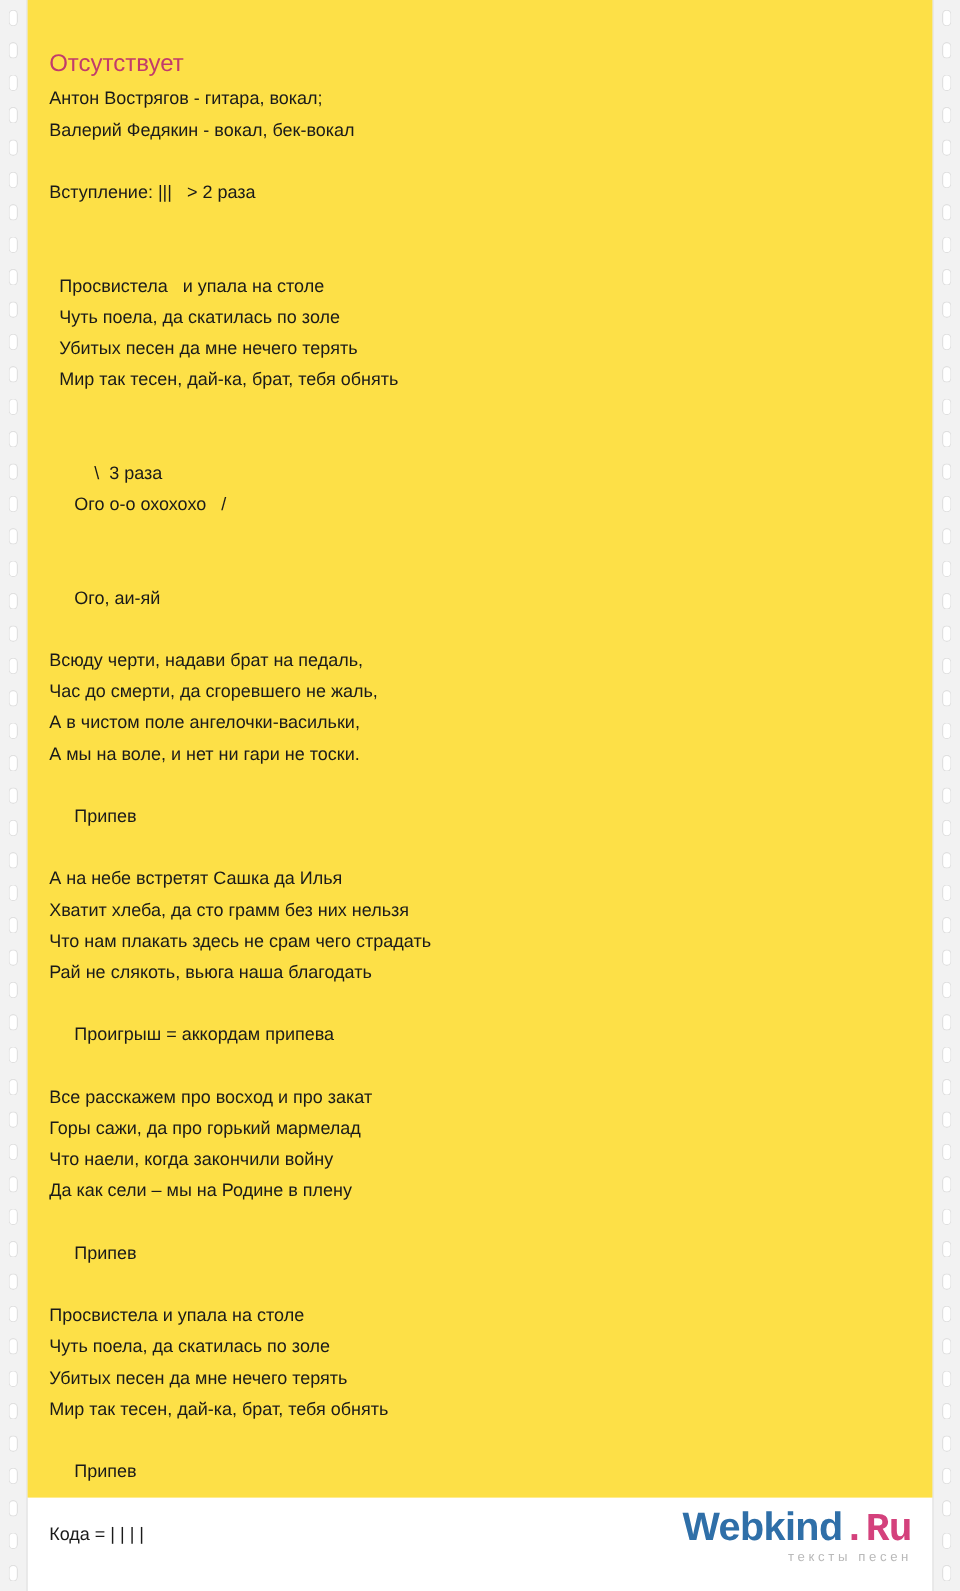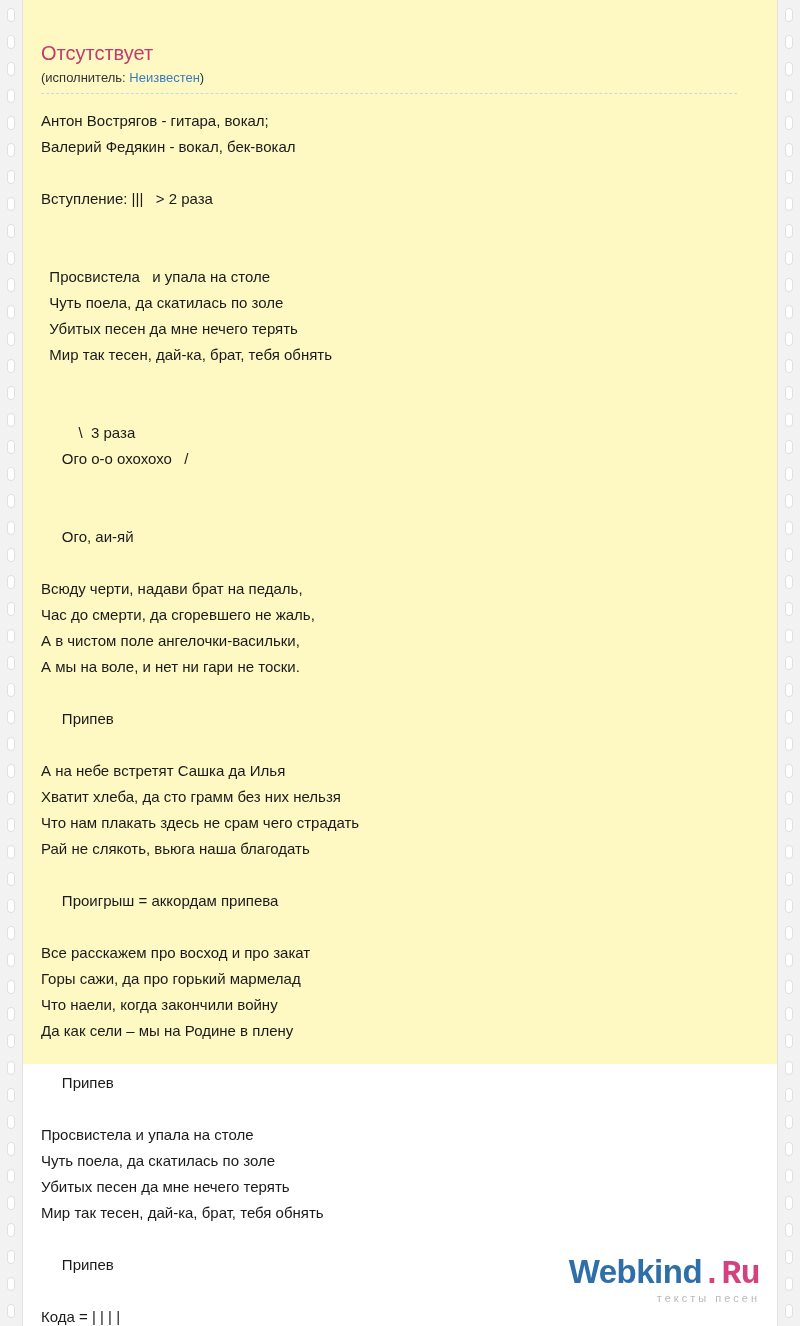--- a/index.html
+++ b/index.html
@@ -49,22 +49,22 @@
     height: 14px;
     border-radius: 4px;
     background: #ffffff;
     box-shadow: inset 0 0 0 1px #e0e0e0;
   }
   .content {
     position: absolute;
     left: 23px;
     top: 0;
     width: 754px;
-    height: 1064px;
-    background: #fef9c3;
+    height: 1248px;
+    background: #fde047;
     box-sizing: border-box;
     padding: 40px 40px 0 18px;
   }
   .title {
     color: #c23b6b;
     font-size: 20px;
     line-height: 26px;
     margin: 0 0 4px 0;
     font-weight: normal;
   }
@@ -220,23 +220,20 @@
         <div class="hole" style="top: 1250px;"></div>
         <div class="hole" style="top: 1277px;"></div>
         <div class="hole" style="top: 1304px;"></div>
       </div>
   </div>
 
   <div class="content">
 
     <h1 class="title">Отсутствует</h1>
 
-    <div class="artist-line">
-      <span>(исполнитель: </span><a href="#" class="artist-link">Неизвестен</a><span>)</span>
-    </div>
 
     <div class="lyrics">Антон Вострягов - гитара, вокал;
 Валерий Федякин - вокал, бек-вокал
 
 Вступление: |||   &gt; 2 раза
 
 
   Просвистела   и упала на столе
   Чуть поела, да скатилась по золе
   Убитых песен да мне нечего терять

